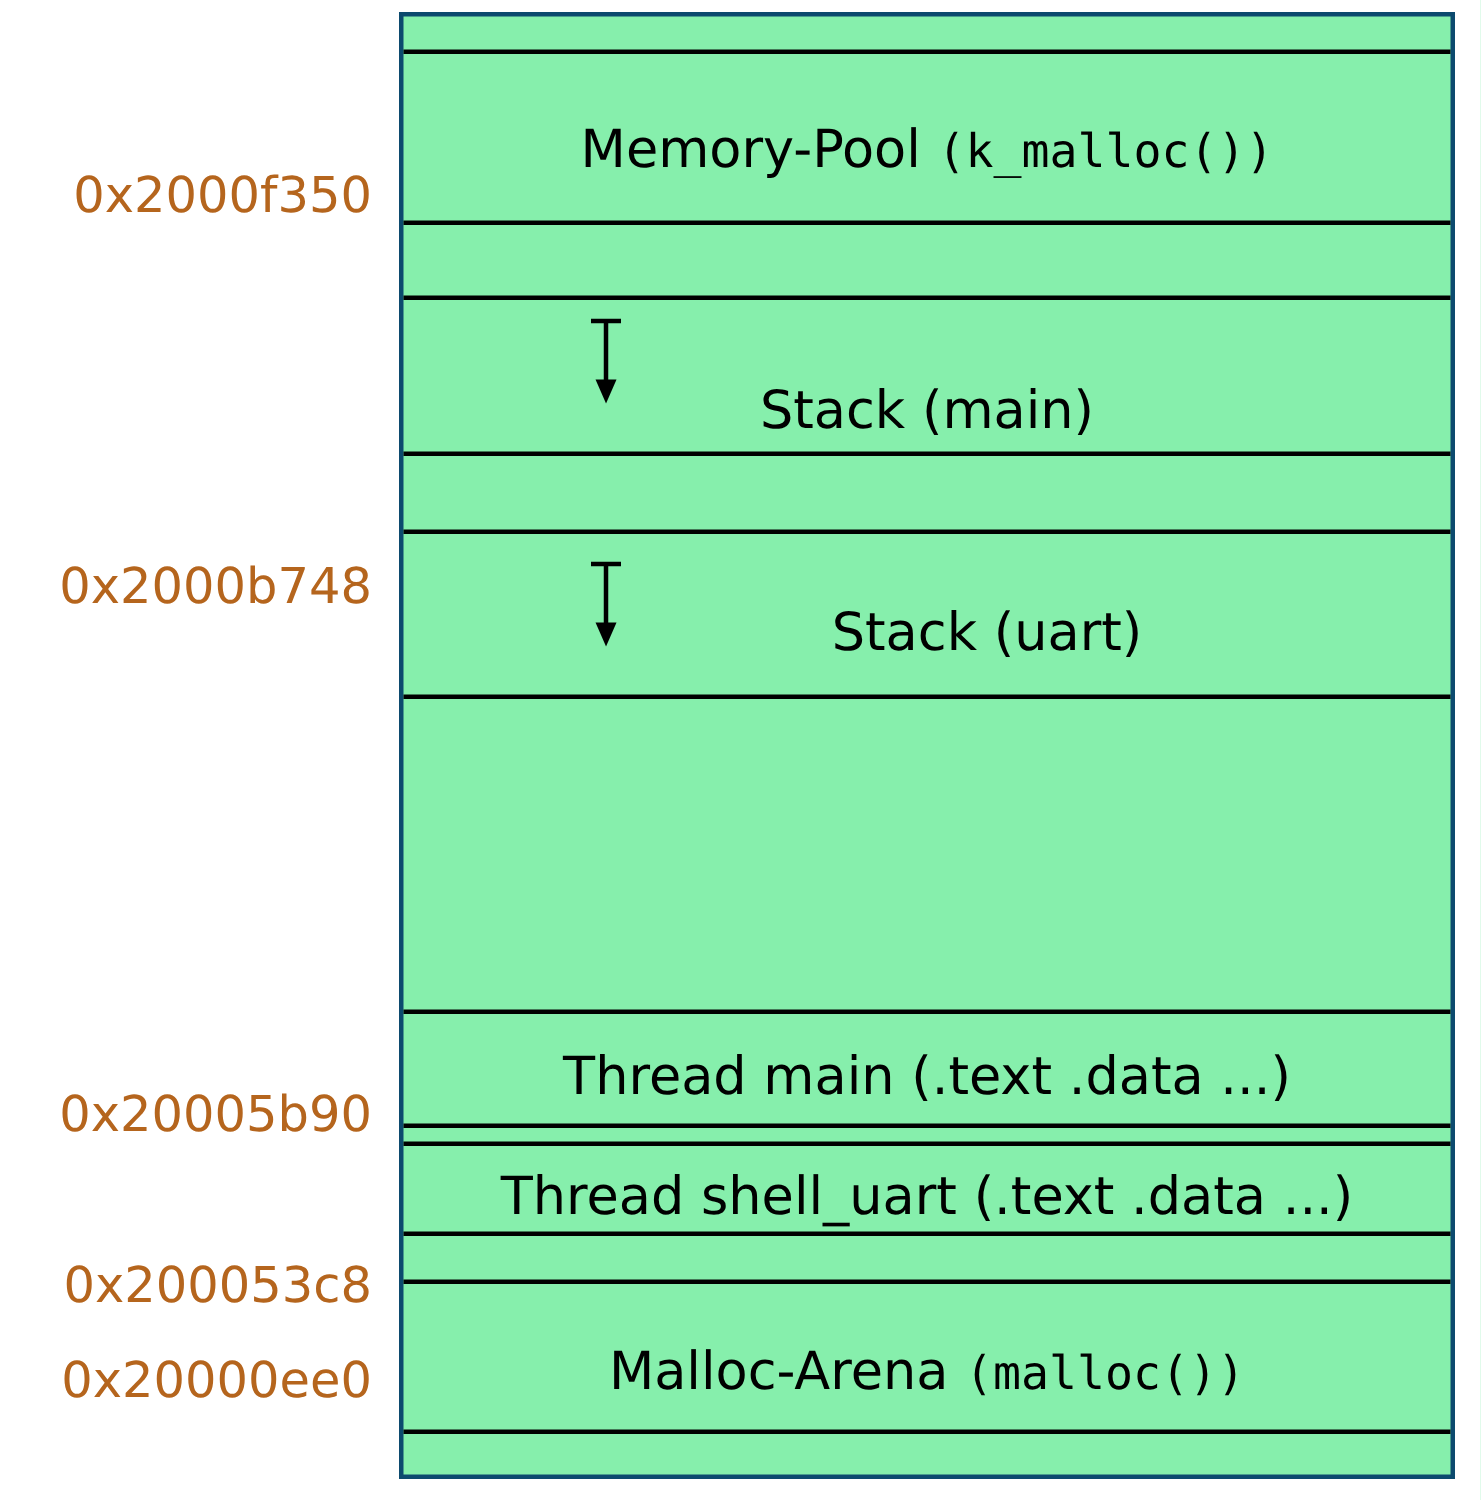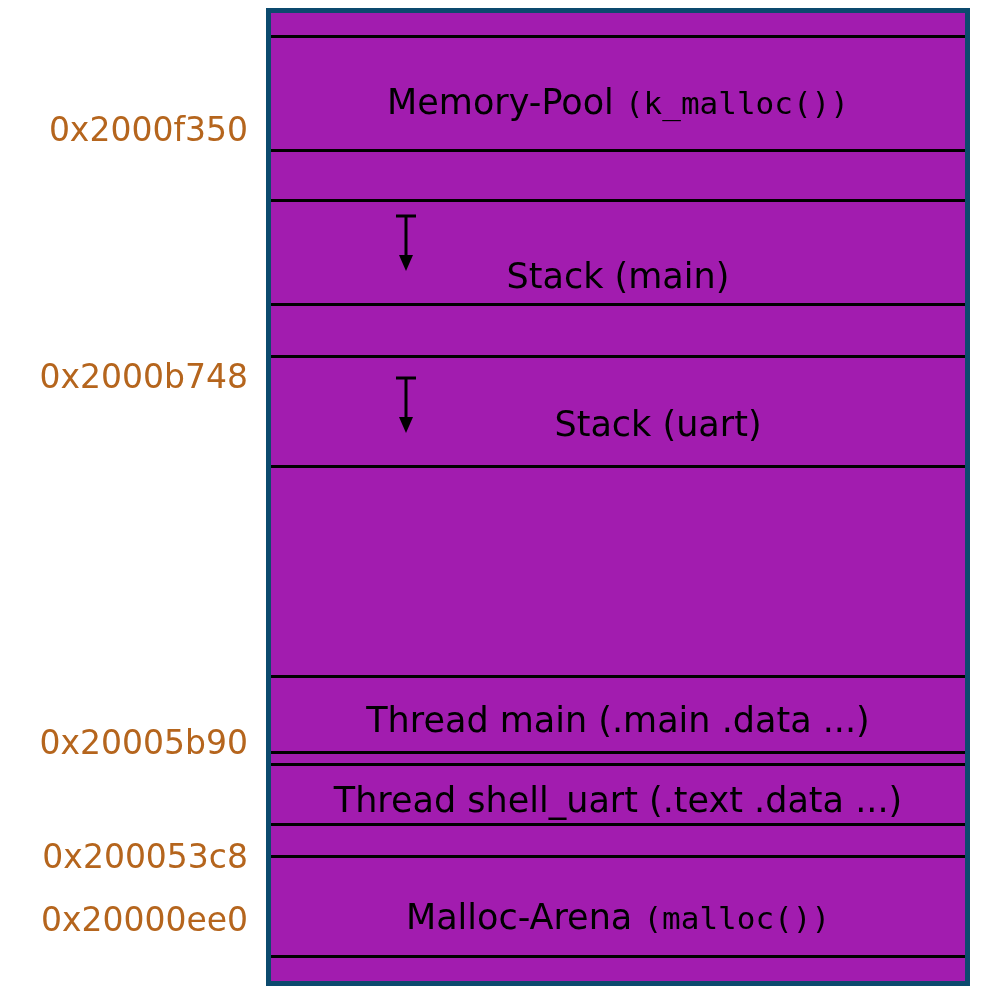--- a/index.html
+++ b/index.html
@@ -43,23 +43,23 @@
     height: 1000px;
   }
 
   
   .map {
     position: absolute;
     left: 266px;
     top: 8px;
     width: 704px;
     height: 978px;
-    border: 5px solid #0c4a6e;
+    border: 3px solid #0c4a6e;
     box-sizing: border-box;
-    background: #a21caf;
+    background: #86efac;
   }
   .seg-line {
     position: absolute;
     left: 0;
     width: 100%;
     height: 0;
     border-top: 3px solid #000000;
   }
   .seg-label {
     position: absolute;
@@ -81,21 +81,21 @@
     height: 60px;
   }
 </style>
 </head>
 <body>
 
 <div id="diagram">
 
   <div class="addr-col">
     <div class="addr" style="top:113px;">0x2000f350</div>
-    <div class="addr" style="top:360px;">0x2000b748</div>
+    <div class="addr" style="top:374px;">0x2000b748</div>
     <div class="addr" style="top:726px;text-align:center;">0x20005b90</div>
     <div class="addr" style="top:840px;">0x200053c8</div>
     <div class="addr" style="top:903px;">0x20000ee0</div>
   </div>
 
   <div class="map">
 
     <div class="seg-line" style="top:22px;"></div>
     <div class="seg-line" style="top:136px;"></div>
     <div class="seg-line" style="top:186px;"></div>
@@ -115,21 +115,21 @@
 
     <div class="seg-label" style="top:246px;">
       <span>Stack (main)</span>
     </div>
 
     <div class="seg-label" style="top:394px;margin-left:40px;">
       <span>Stack (uart)</span>
     </div>
 
     <div class="seg-label" style="top:690px;">
-      <span>Thread main (.main .data ...)</span>
+      <span>Thread main (.text .data ...)</span>
     </div>
 
     <div class="seg-label" style="top:770px;">
       <span>Thread shell_uart (.text .data ...)</span>
     </div>
 
     <div class="seg-label" style="top:887px;">
       <span>Malloc-Arena </span><span class="mono">(malloc())</span>
     </div>
 

